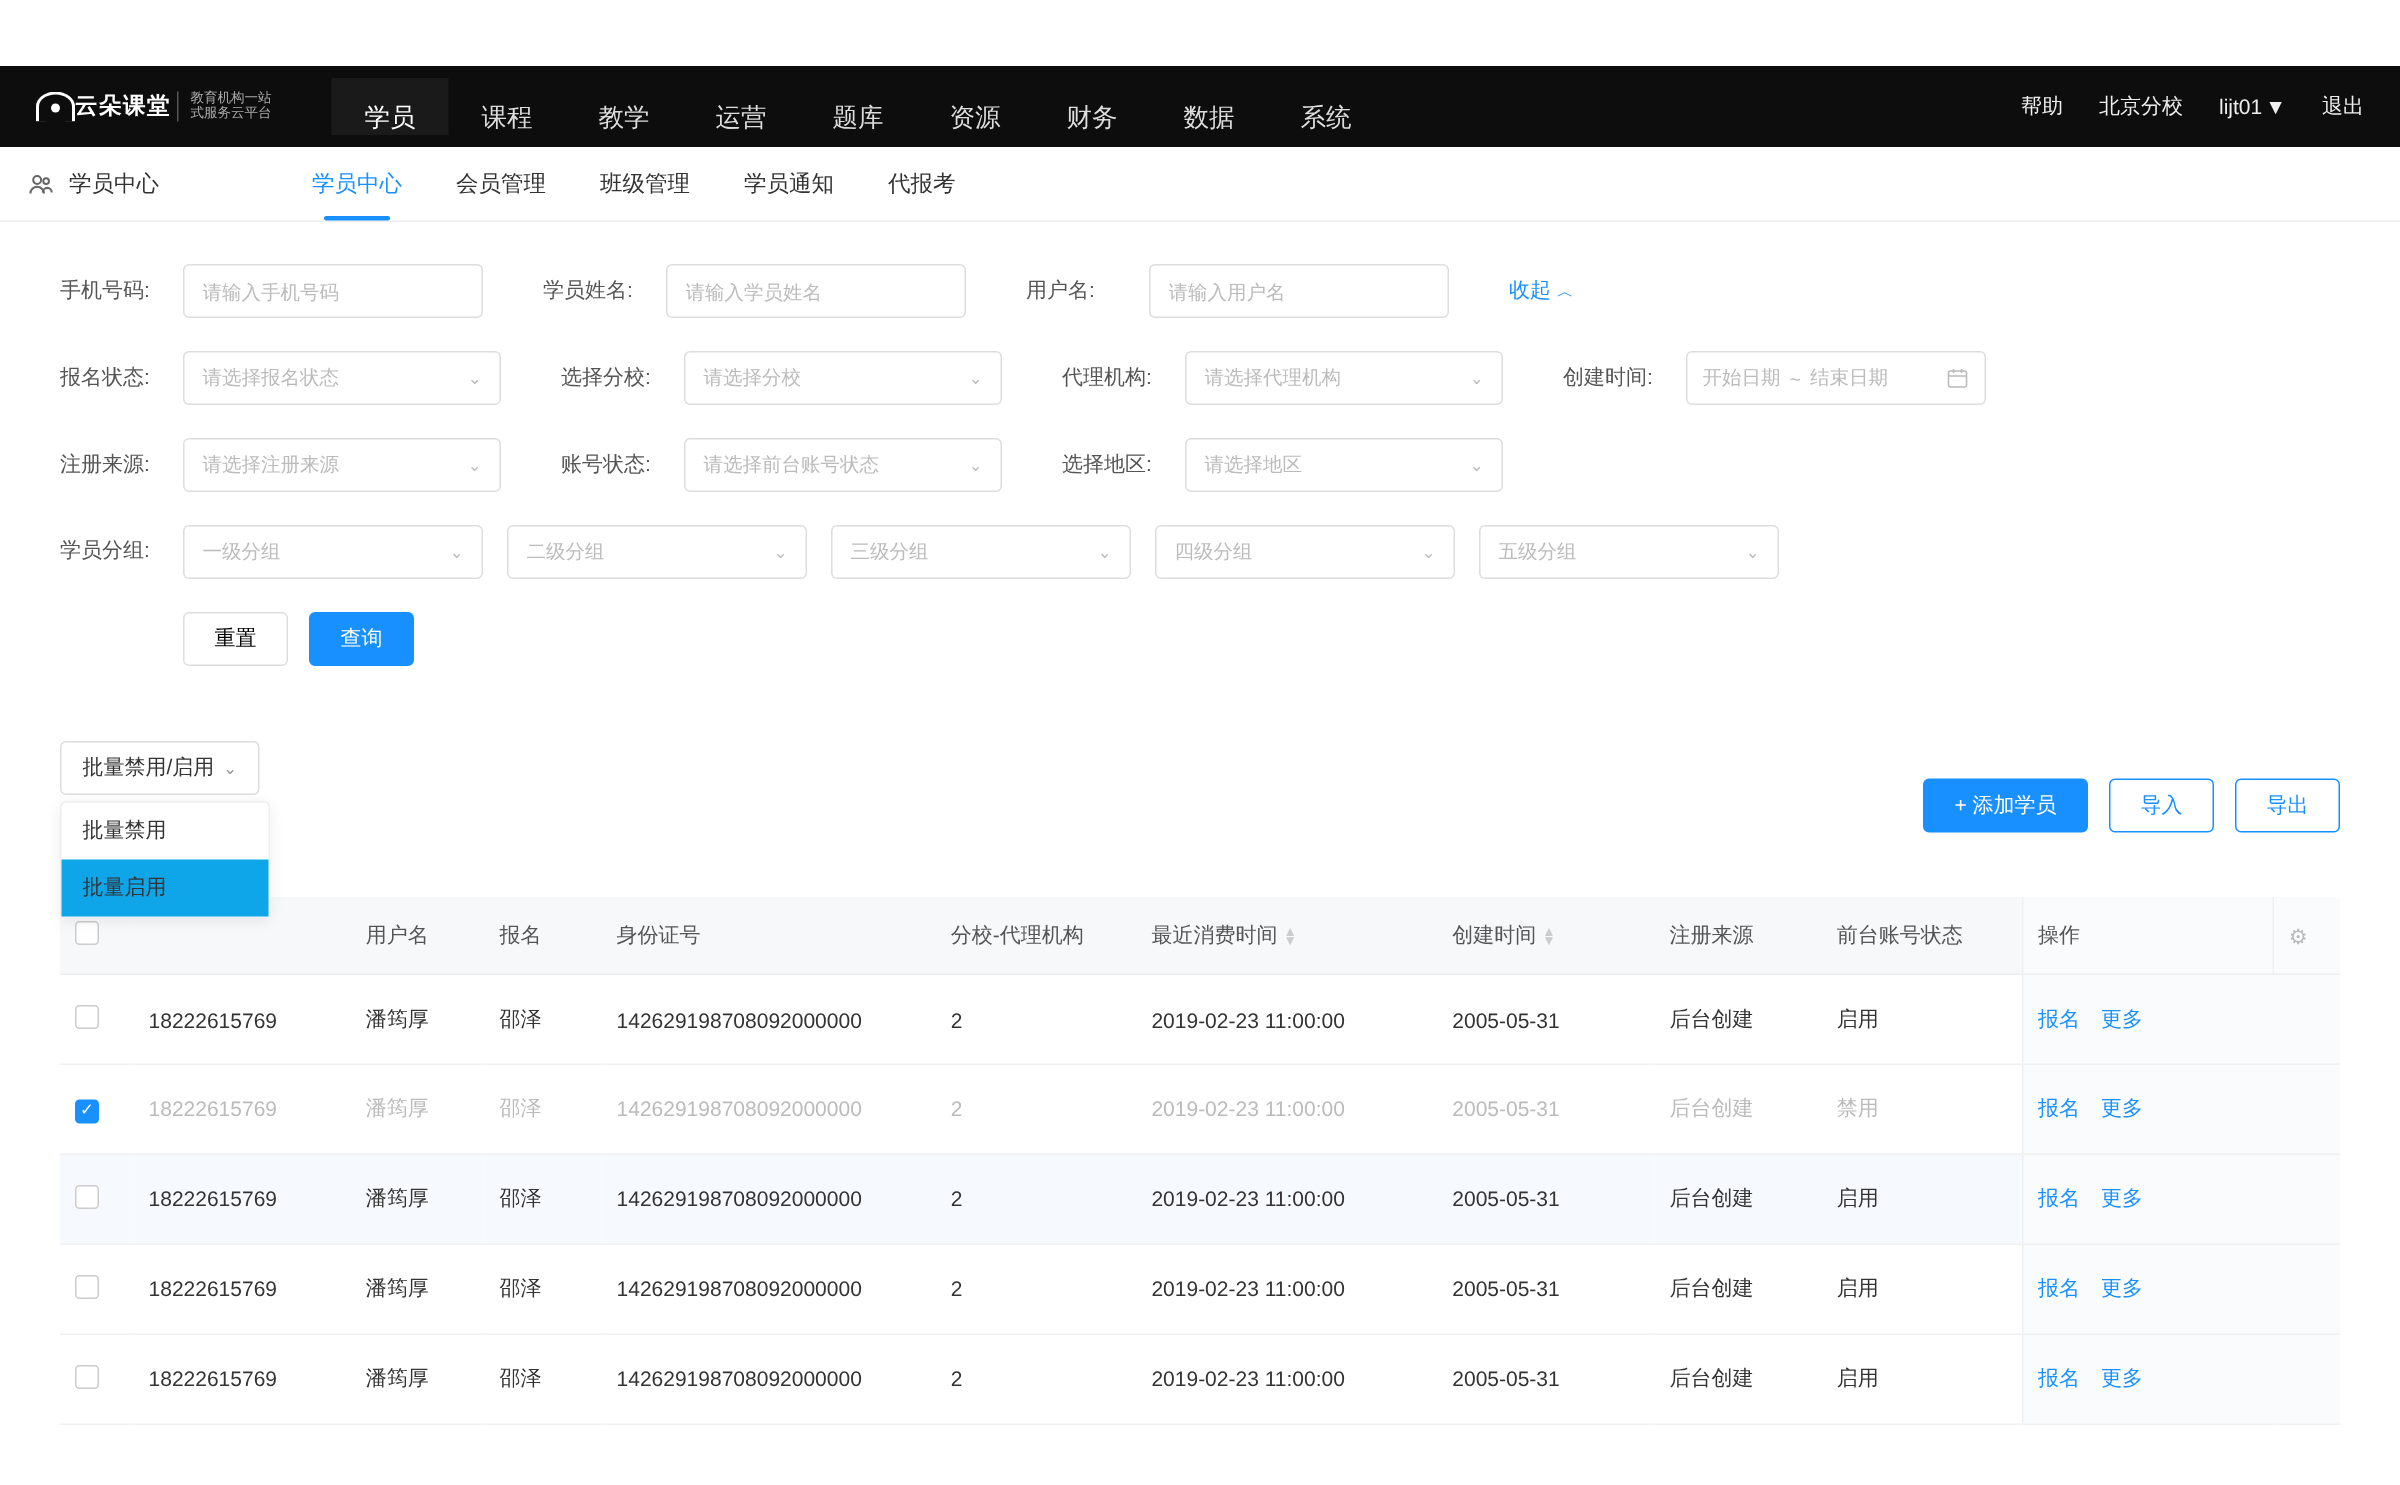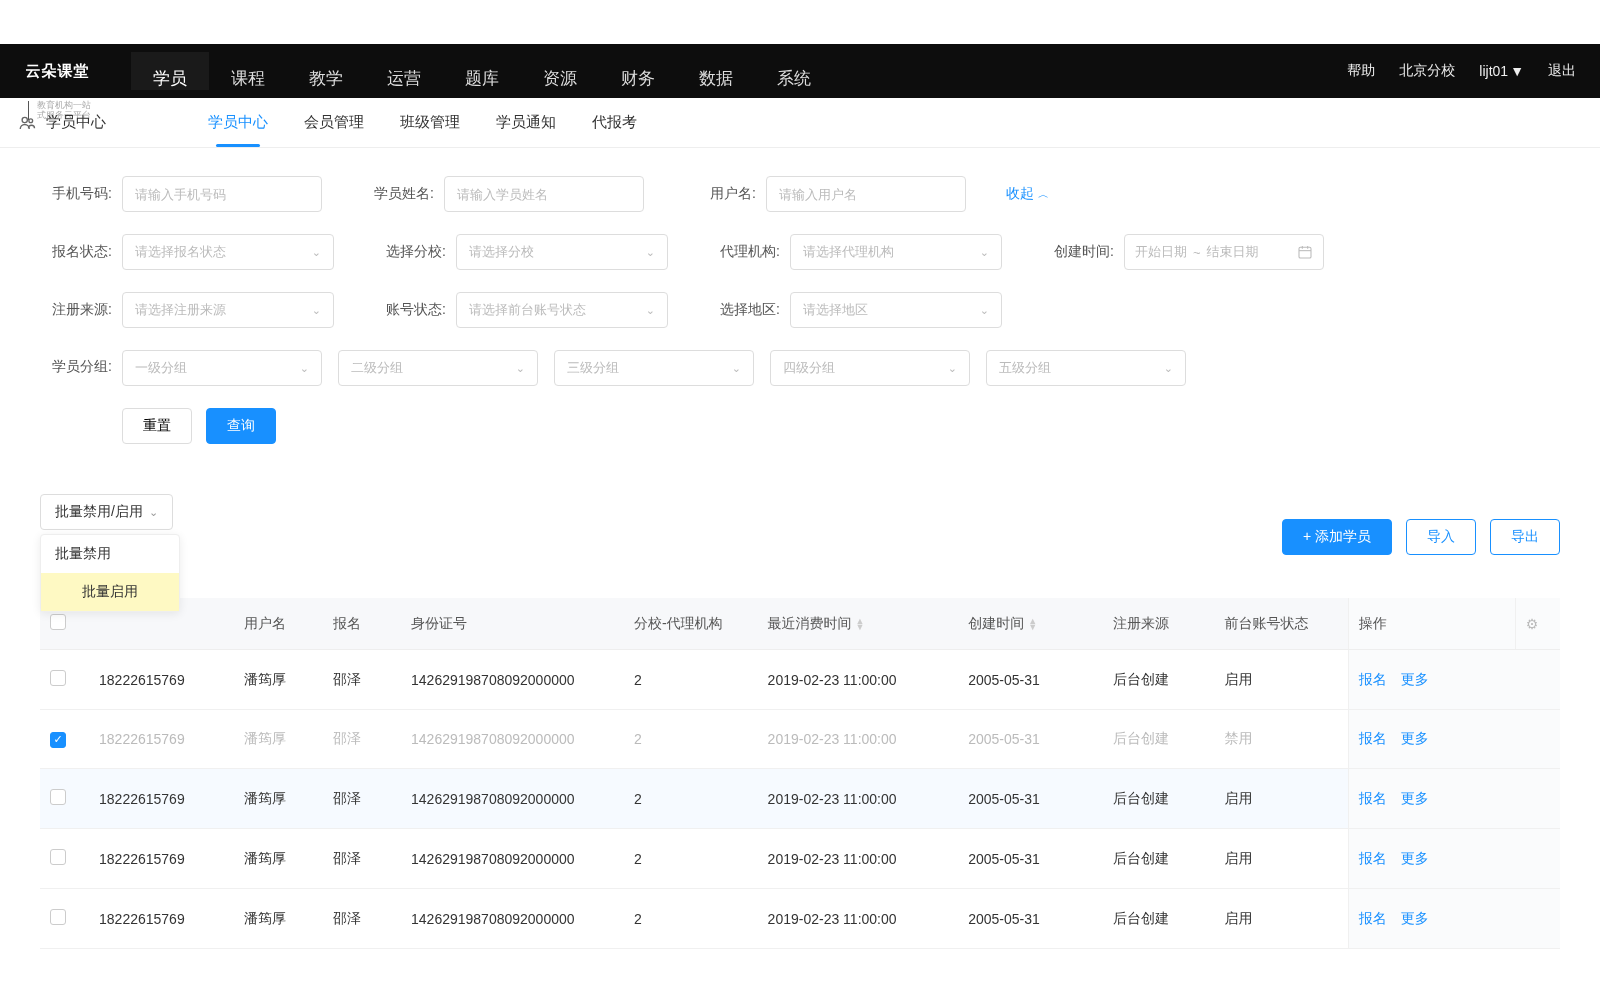--- a/index.html
+++ b/index.html
@@ -1,21 +1,21 @@
 <!DOCTYPE html>
 <html><head>
 <meta charset="utf-8">
 <style>
   * { box-sizing: border-box; margin: 0; padding: 0; }
   body { font-family: -apple-system, BlinkMacSystemFont, "Segoe UI", "PingFang SC", "Microsoft YaHei", sans-serif; font-size: 14px; color: #333; background: #fff; }
   .page { width: 1600px; margin: 0 auto; }
 
   
   .topnav { background: #0d0d0d; height: 54px; display: flex; align-items: center; padding: 0 24px; color: #fff; margin-top: 44px; }
-  .logo { display: flex; align-items: center; gap: 20px; margin-right: 40px; flex-direction: column; }
+  .logo { display: flex; align-items: flex-start; gap: 0; margin-right: 40px; }
   .logo-icon { width: 26px; height: 20px; border: 2px solid #fff; border-radius: 50% 50% 0 0; border-bottom: none; position: relative; }
   .logo-icon::after { content: ""; position: absolute; width: 6px; height: 6px; background: #fff; border-radius: 50%; left: 8px; top: 6px; }
   .logo-text { font-size: 15px; font-weight: 600; letter-spacing: 1px; }
   .logo-sub { font-size: 9px; line-height: 1.1; color: #aaa; border-left: 1px solid #555; padding-left: 8px; margin-left: 4px; }
   .topnav-items { display: flex; gap: 0; flex: 1; }
   .topnav-item { padding: 0 22px; height: 38px; line-height: 54px; color: #ddd; cursor: pointer; font-size: 17px; }
   .topnav-item.active { background: #1a1a1a; color: #fff; }
   .topnav-right { display: flex; gap: 24px; align-items: center; }
   .topnav-right span { color: #eee; cursor: pointer; font-size: 14px; }
   .caret-down { font-size: 10px; margin-left: 2px; }
@@ -27,42 +27,42 @@
   .subnav-title { font-size: 15px; }
   .subnav-tabs { display: flex; gap: 36px; }
   .subnav-tab { padding: 14px 0; cursor: pointer; position: relative; font-size: 15px; color: #333; }
   .subnav-tab.active { color: #1890ff; }
   .subnav-tab.active::after { content:""; position:absolute; left:8px; right:8px; bottom:-1px; height:3px; background:#1890ff; border-radius:2px; }
 
   
   .filters { padding: 28px 40px 10px 40px; position: relative; }
   .filter-row { display: flex; gap: 40px; margin-bottom: 22px; align-items: center; }
   .filter-item { display: flex; align-items: center; gap: 10px; }
-  .filter-label { width: 72px; text-align: right; color: #555; font-size: 14px; }
+  .filter-label { width: 72px; text-align: left; color: #555; font-size: 14px; }
   .input, .select { height: 36px; border: 1px solid #ddd; border-radius: 4px; padding: 0 12px; font-size: 13px; color: #333; background:#fff; }
   .input::placeholder, .select .ph { color: #bbb; }
   .input { width: 200px; }
   .select { width: 212px; display:flex; align-items:center; justify-content:space-between; cursor:pointer; }
   .select .chev { color:#bbb; font-size:11px; }
   .daterange { width: 200px; height:36px; border:1px solid #ddd; border-radius:4px; display:flex; align-items:center; padding:0 10px; color:#bbb; font-size:13px; gap:6px; }
   .collapse-link { color:#1890ff; cursor:pointer; display:flex; align-items:center; gap:4px; font-size:14px; }
   .group-selects { display:flex; gap:16px; }
   .group-selects .select { width: 200px; }
 
   .btn { height: 36px; padding: 0 20px; border-radius: 4px; font-size: 14px; cursor:pointer; border:1px solid #ddd; background:#fff; display:inline-flex; align-items:center; justify-content:center; }
   .btn-primary { background:#1890ff; color:#fff; border-color:#1890ff; }
   .btn-outline-primary { border-color:#1890ff; color:#1890ff; background:#fff; }
 
   
   .actionbar { display:flex; justify-content:space-between; align-items:center; padding: 18px 40px 18px 40px; }
   .actionbar-left { display:flex; gap:14px; position:relative;flex-direction:column; }
   .dropdown-btn { height:36px; padding:0 14px; border:1px solid #ddd; border-radius:4px; display:flex; align-items:center; gap:6px; cursor:pointer; font-size:14px; background:#fff; }
   .dropdown-menu { position:absolute; top:40px; left:0; width:140px; background:#fff; border:1px solid #eee; border-radius:4px; box-shadow:0 2px 10px rgba(0,0,0,0.08); z-index:10; }
   .dropdown-menu div { padding:10px 14px; font-size:14px; cursor:pointer; }
-  .dropdown-menu div.hover { background:#fef9c3;text-align:center; }
+  .dropdown-menu div.hover { background:#0ea5e9; }
   .actionbar-right { display:flex; gap:14px; }
 
   
   .table { width: calc(100% - 80px); margin: 0 40px; border-collapse:collapse; }
   .table thead { background:#f7f8fa; }
   .table th { text-align:left; font-weight:500; font-size:14px; color:#555; padding:16px 10px; border-bottom:1px solid #eee; }
   .table td { padding:20px 10px; font-size:14px; border-bottom:1px solid #f0f0f0; }
   .table tbody tr.disabled td { color:#bbb; }
   .table tbody tr.highlight { background:#f6faff; }
   .checkbox { width:16px; height:16px; border:1px solid #ccc; border-radius:3px; display:inline-flex; align-items:center; justify-content:center; cursor:pointer; background:#fff; }

